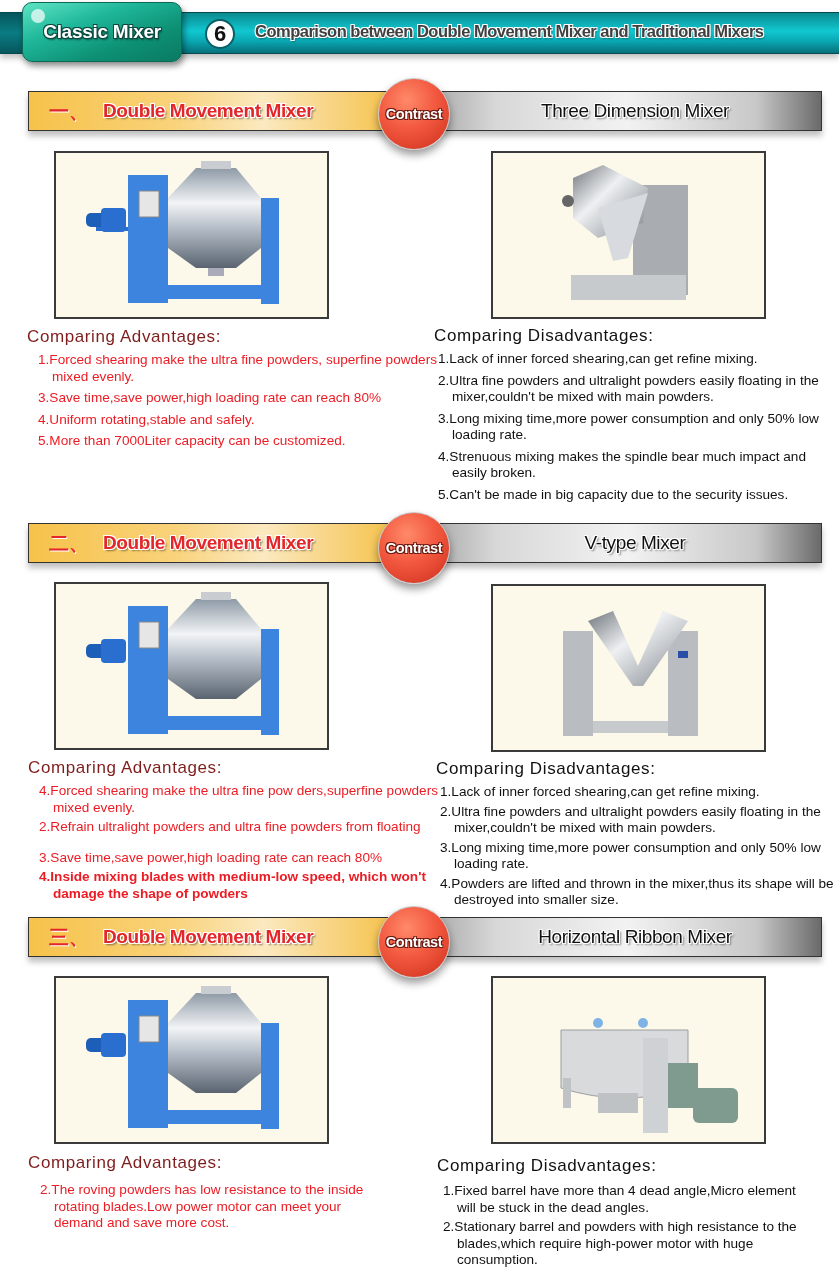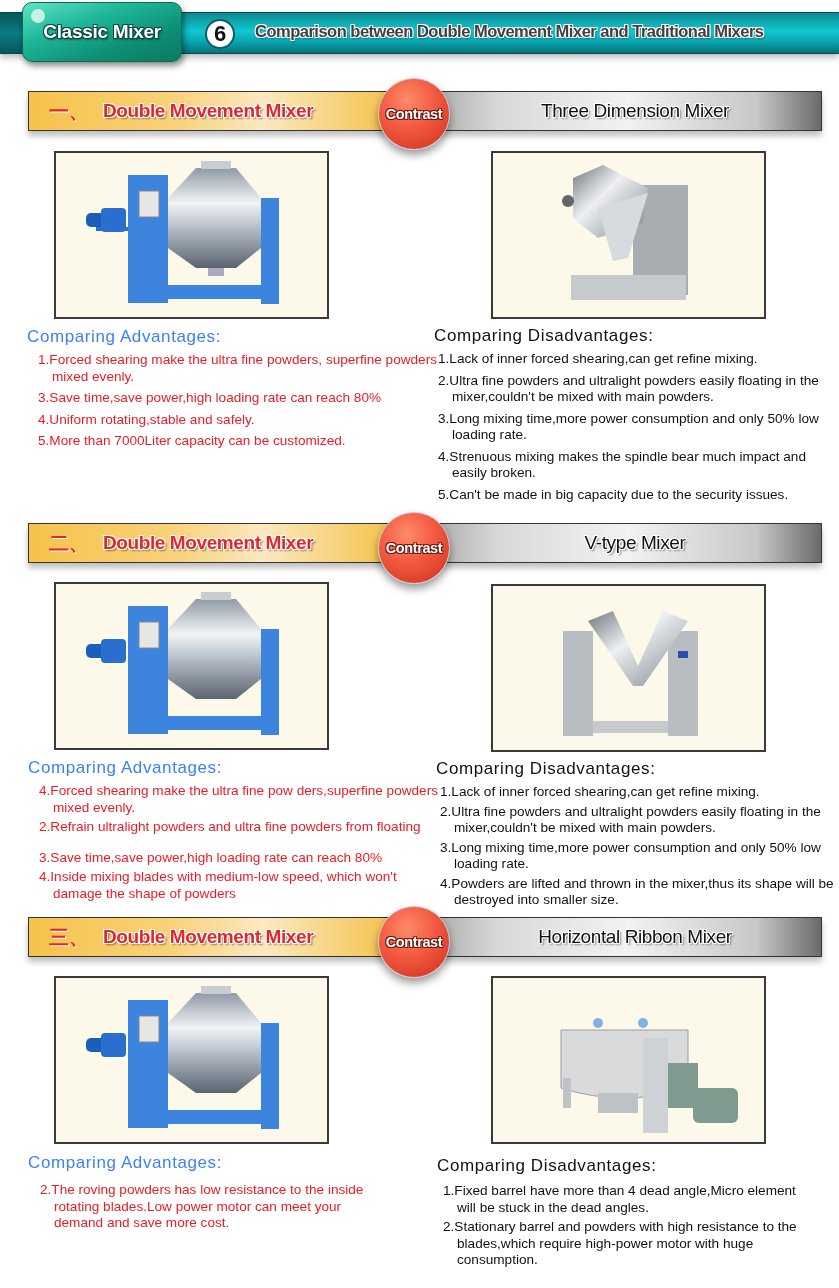--- a/index.html
+++ b/index.html
@@ -86,21 +86,21 @@
     text-shadow: -1px -1px 0 #6a1a10, 1px -1px 0 #6a1a10, -1px 1px 0 #6a1a10, 1px 1px 0 #6a1a10;
   }
 
   .photo-frame {
     position: absolute; width: 275px; height: 168px;
     border: 2px solid #3a3a3a; background: #fcf9ea; overflow: hidden;
   }
 
   .text-block { position: absolute; }
   .block-heading { font-size: 17px; letter-spacing: 0.6px; margin-bottom: 5px; }
-  .adv .block-heading { color: #3b82f6; }
+  .adv .block-heading { color: #7f1d1d; }
   .dis .block-heading { color: #111; }
   .list-item { font-size: 13.6px; line-height: 16.5px; margin-bottom: 5px; padding-left: 16px; text-indent: -14px; }
   .adv .list-item { color: #ec1c24; }
   .dis .list-item { color: #111; }
 </style>
 </head>
 <body>
 
 <div class="top-bar">
   <div class="dark-left"></div>
@@ -220,21 +220,21 @@
       <rect x="185" y="65" width="10" height="7" fill="#2b4fa8"></rect>
     </svg>
   </div>
 
   <div class="text-block adv" style="left:28px; top:758px; width:410px;">
     <div class="block-heading">Comparing Advantages:</div>
     <div style="padding-left:9px;">
       <div class="list-item" style="margin-bottom:3px;">4.Forced shearing make the ultra fine pow ders,superfine powders mixed evenly.</div>
       <div class="list-item" style="margin-bottom:14px;">2.Refrain ultralight powders and ultra fine powders from floating</div>
       <div class="list-item" style="margin-bottom:3px;">3.Save time,save power,high loading rate can reach 80%</div>
-      <div class="list-item" style="margin-bottom:3px;">4.Inside mixing blades with medium-low speed, which won't damage the shape of powders</div>
+      <div class="list-item" style="margin-bottom:3px;font-weight:bold;">4.Inside mixing blades with medium-low speed, which won't damage the shape of powders</div>
     </div>
   </div>
   <div class="text-block dis" style="left:436px; top:759px; width:403px;">
     <div class="block-heading">Comparing Disadvantages:</div>
     <div style="padding-left:2px;">
       <div class="list-item" style="margin-bottom:3px;">1.Lack of inner forced shearing,can get refine mixing.</div>
       <div class="list-item" style="margin-bottom:3px;">2.Ultra fine powders and ultralight powders easily floating in the mixer,couldn't be mixed with main powders.</div>
       <div class="list-item" style="margin-bottom:3px;">3.Long mixing time,more power consumption and only 50% low loading rate.</div>
       <div class="list-item" style="margin-bottom:3px;">4.Powders are lifted and thrown in the mixer,thus its shape will be destroyed into smaller size.</div>
     </div>

